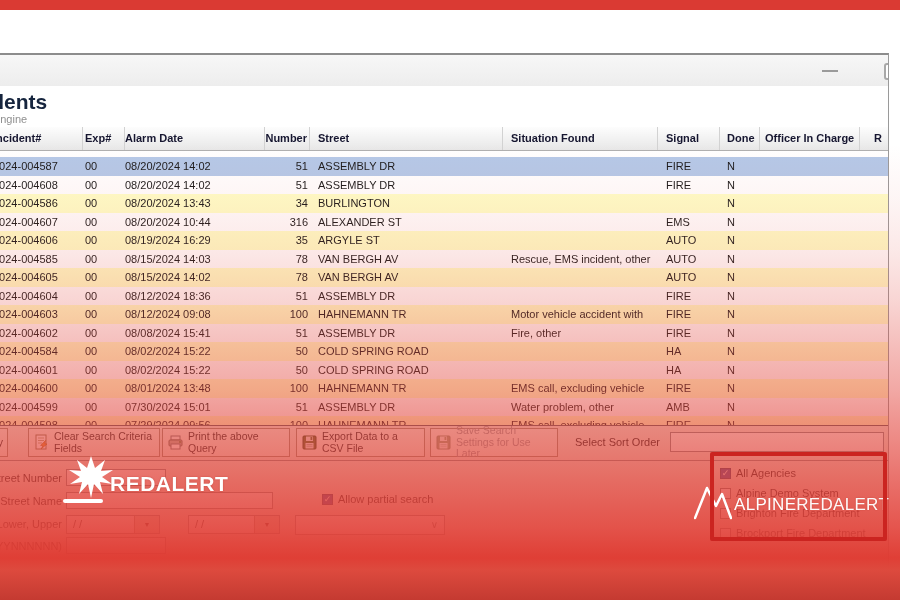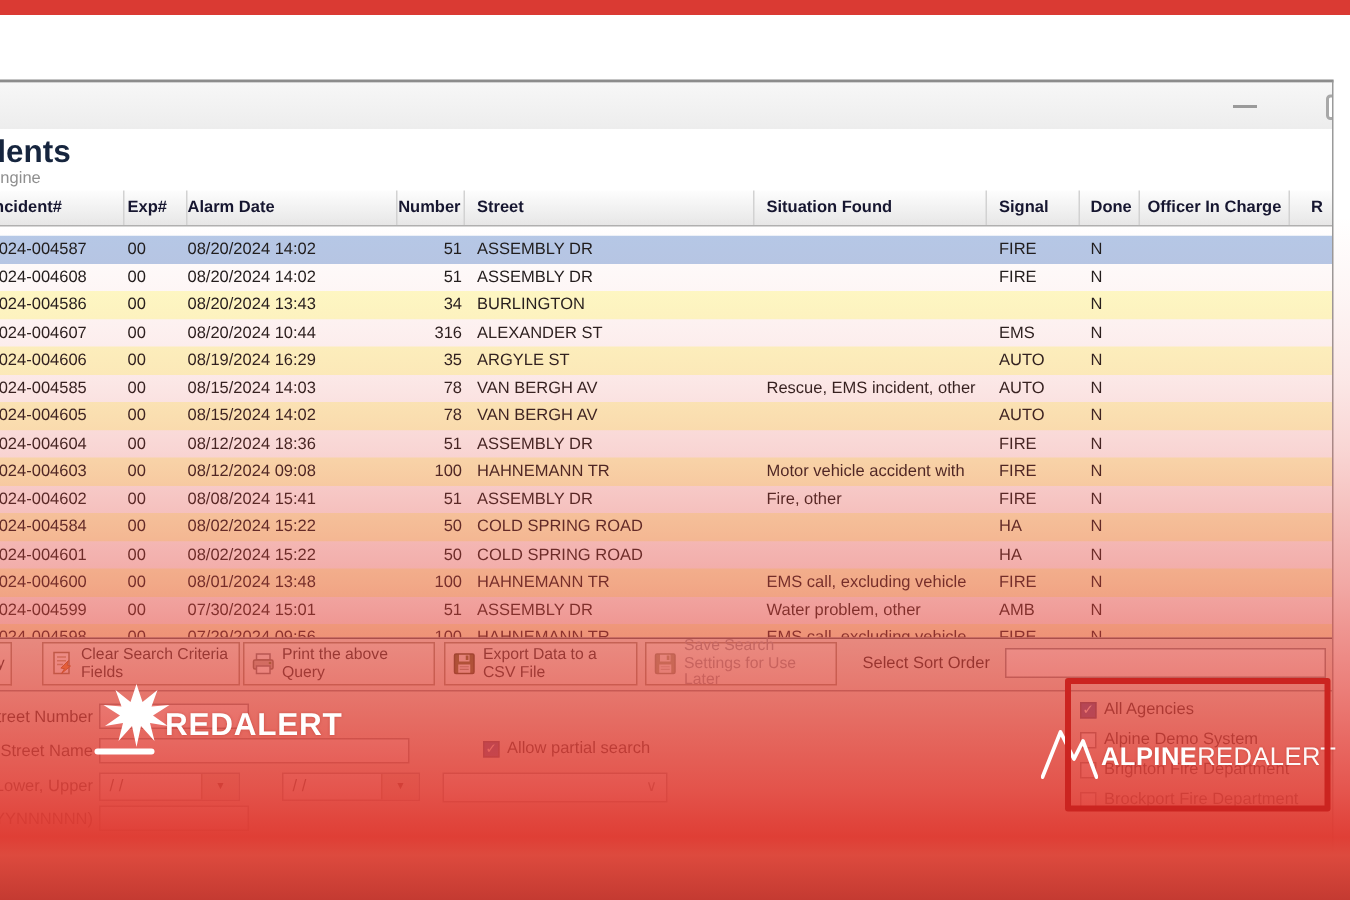--- a/index.html
+++ b/index.html
@@ -91,21 +91,21 @@
     rgba(221,74,62,1) 95%, rgba(196,58,49,1) 100%);}
   .top-bar{position:absolute;left:0;top:0;width:900px;height:10px;background:#da3a33;z-index:6;}
   .highlight-border{position:absolute;left:710px;top:452px;width:177px;height:89px;border:4px solid #cb2420;
     border-radius:2px;box-sizing:border-box;z-index:7;pointer-events:none;}
   .redalert-logo{position:absolute;left:62px;top:454px;z-index:7;display:flex;align-items:flex-start;color:#fff;}
   .redalert-text{font-size:21px;font-weight:bold;letter-spacing:0.5px;margin-left:-6px;margin-top:18px;
     text-shadow:0 0 2px rgba(150,20,10,.35);}
   .alpine-logo{position:absolute;left:694px;top:482px;z-index:7;display:flex;align-items:flex-end;color:#fff;}
   .alpine-text{margin-left:2px;margin-bottom:5px;font-size:17px;letter-spacing:0.3px;white-space:nowrap;
     text-shadow:0 0 2px rgba(150,20,10,.3);}
-  .alpine-text .bold{font-weight:bold;}
+  .alpine-text .bold{font-weight:normal;}
   .alpine-text .light{font-weight:normal;opacity:.96;}
 </style>
 </head>
 <body>
 
 <div class="canvas">
 
   <div class="window">
     <div class="titlebar">
       <div class="min-btn"></div>

